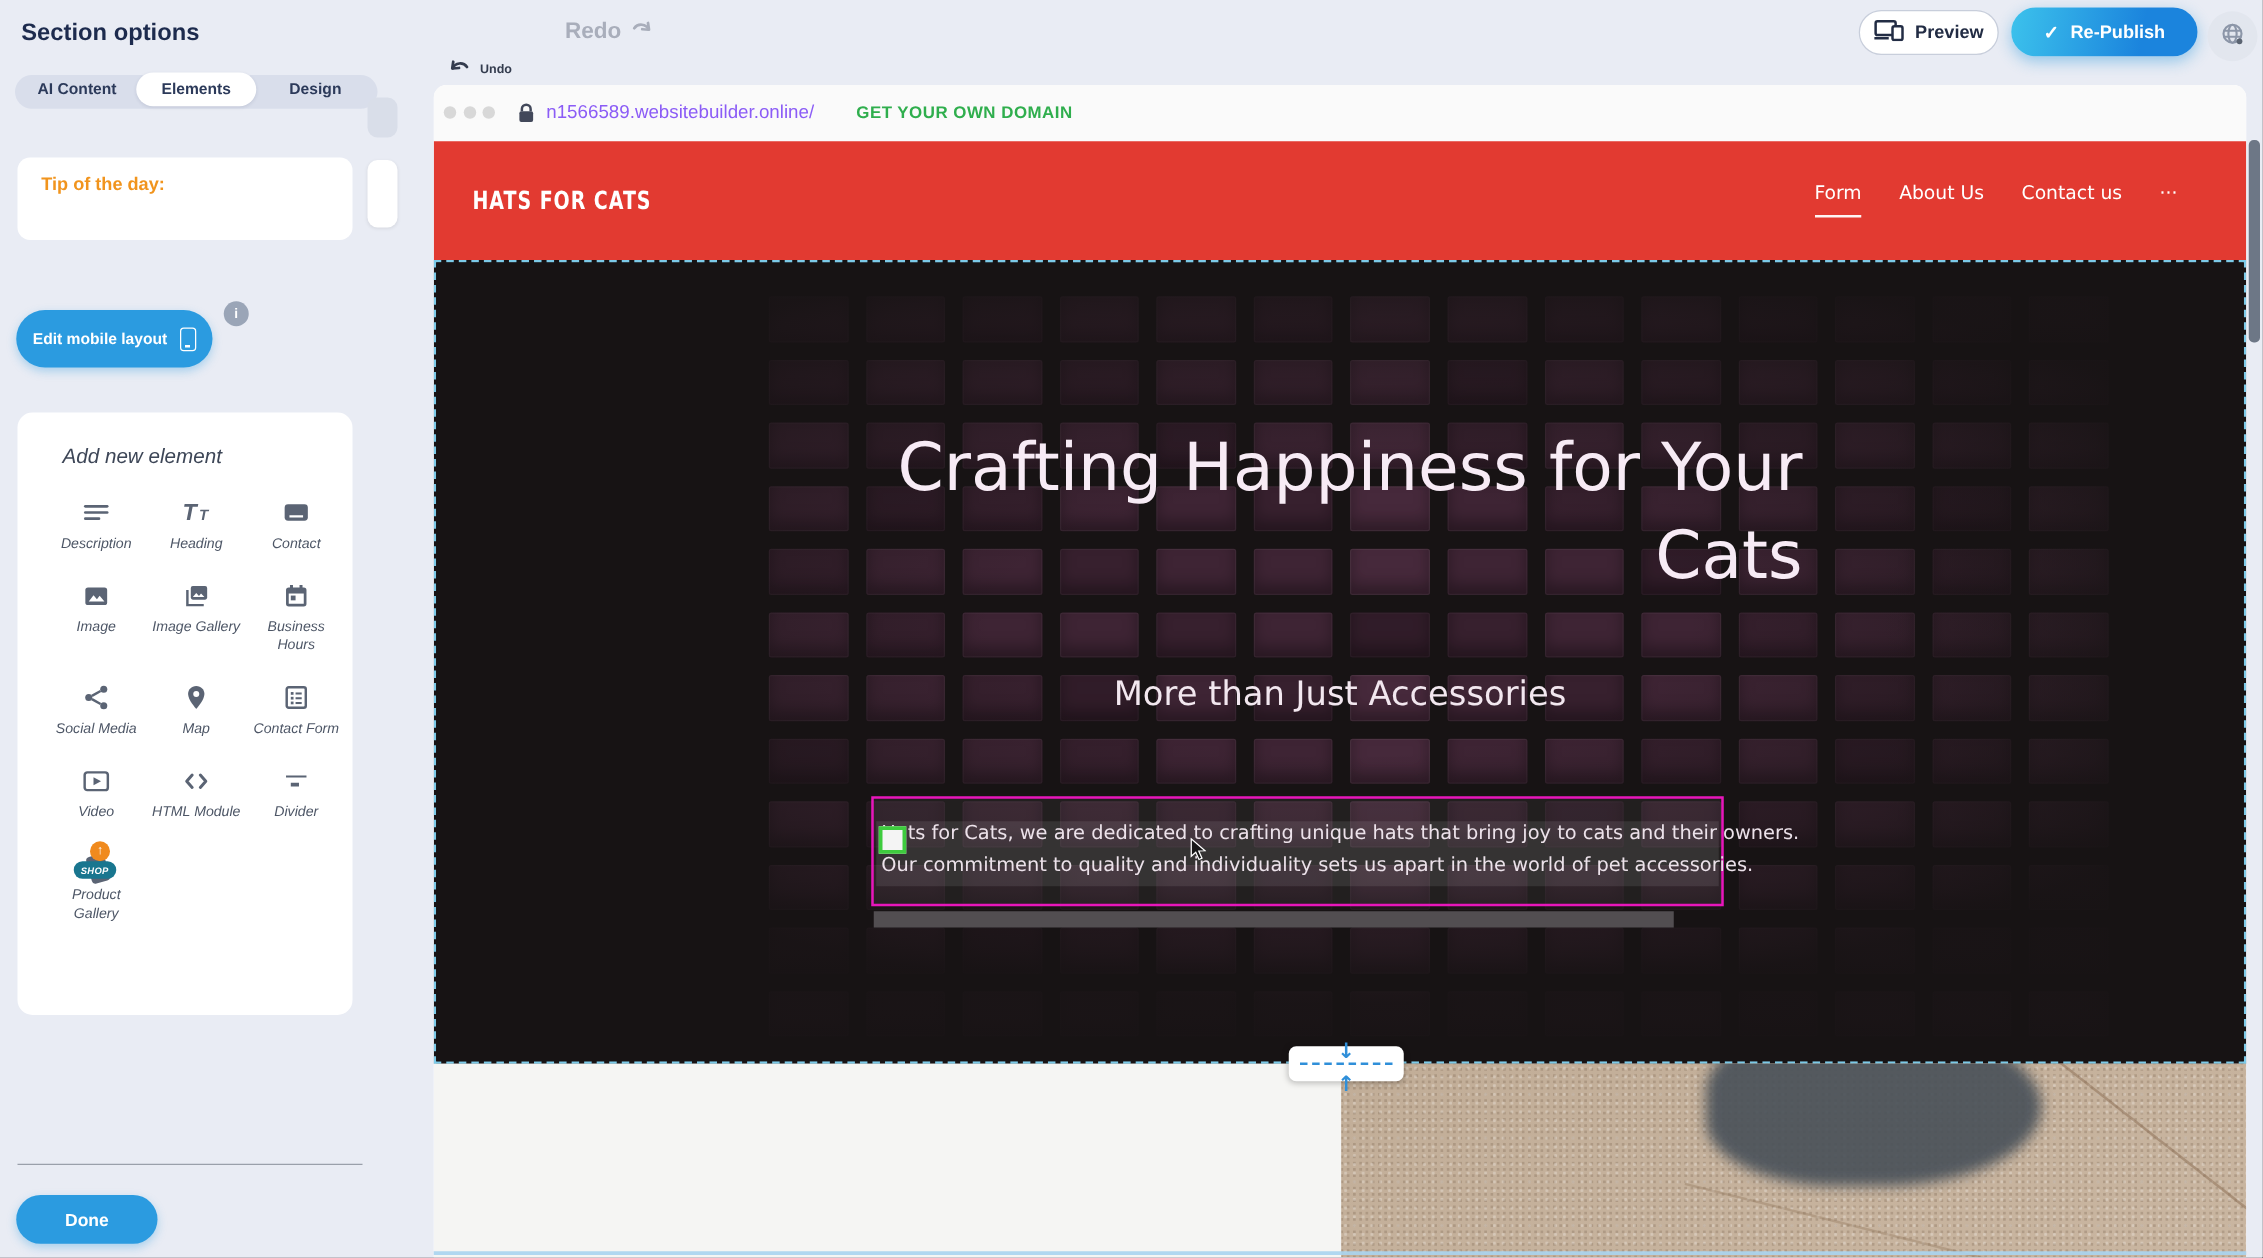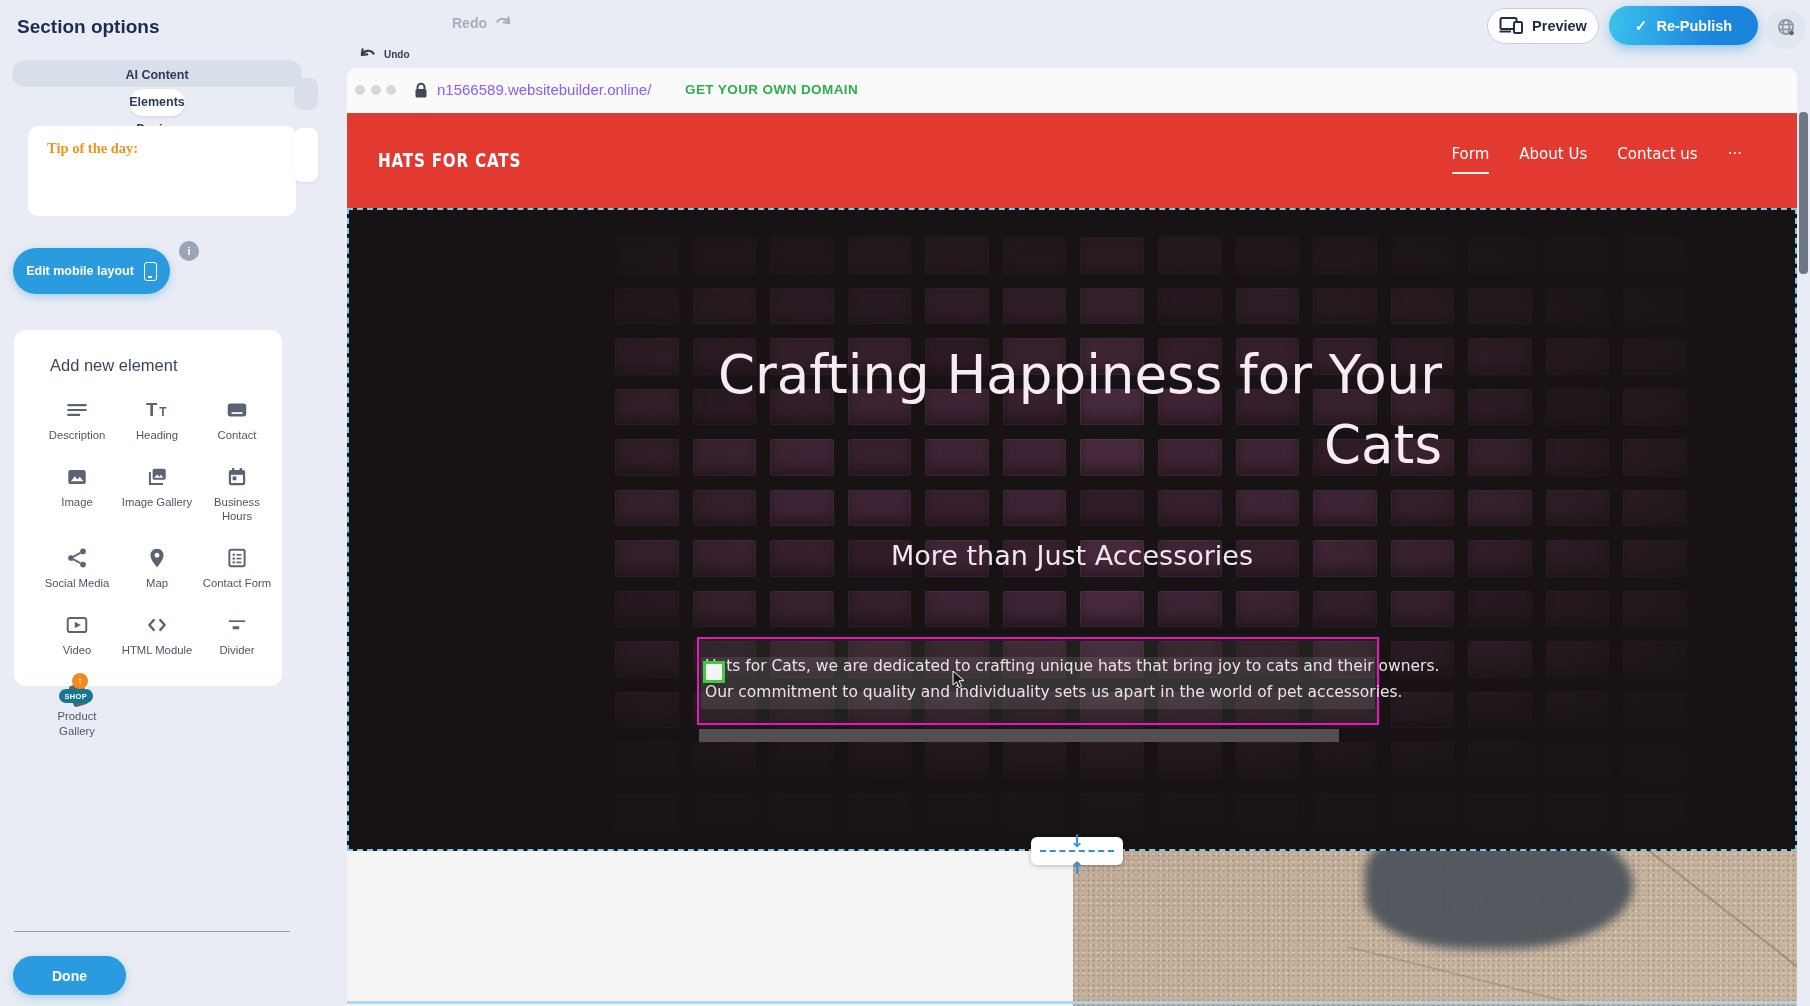--- a/index.html
+++ b/index.html
@@ -4,50 +4,50 @@
 <style>
   html,body{margin:0;padding:0;background:#e9ecf4;}
   *{box-sizing:border-box;}
   .screen{position:relative;width:1810px;height:1006px;overflow:hidden;
     background:#e9ecf4;font-family:"Liberation Sans",sans-serif;color:#2b3550;}
 
   
   .panel-title{position:absolute;left:17px;top:16px;font-size:19px;font-weight:bold;color:#1d2b4e;}
   .undo-btn{position:absolute;left:359px;top:14px;display:flex;align-items:center;gap:7px;
     font-size:10px;font-weight:bold;color:#343c4e;cursor:pointer;margin-top:32px;}
-  .redo-btn{position:absolute;left:452px;top:14px;display:flex;align-items:center;gap:7px;
-    font-size:14px;font-weight:bold;color:#a9aebb;cursor:pointer;}
+  .redo-btn{position:absolute;left:452px;top:14px;display:flex;align-items:flex-start;gap:7px;
+    font-size:18px;font-weight:bold;color:#a9aebb;cursor:pointer;}
   .preview-btn{position:absolute;left:1487px;top:8px;width:112px;height:36px;border-radius:18px;
     background:#fff;border:1px solid #c8cedb;display:flex;align-items:center;justify-content:center;
     gap:8px;font-size:14.5px;font-weight:bold;color:#222c44;cursor:pointer;}
   .republish-btn{position:absolute;left:1609px;top:6px;width:149px;height:39px;border-radius:20px;
     background:linear-gradient(100deg,#3cc2ec 0%,#1b84dd 70%);display:flex;align-items:center;
     justify-content:center;gap:9px;color:#fff;font-size:14.5px;font-weight:bold;
     box-shadow:0 4px 12px rgba(40,150,220,.45);cursor:pointer;}
   .check-glyph{font-size:15px;font-weight:bold;}
   .globe-btn{position:absolute;left:1766px;top:9px;width:40px;height:40px;border-radius:50%;
     background:#e2e6ee;display:flex;align-items:center;justify-content:center;cursor:pointer;}
 
   
   .tabs{position:absolute;left:12px;top:60px;width:290px;height:27px;background:#d9deeb;
-    border-radius:16px;display:flex;align-items:center;padding:2px;flex-direction:column;}
+    border-radius:16px;display:flex;align-items:flex-end;padding:2px;}
   .tab{flex:1;text-align:center;font-size:12.5px;font-weight:bold;color:#2c3a5a;height:27px;
     line-height:27px;border-radius:14px;cursor:pointer;}
   .tab.active{background:#fff;box-shadow:0 1px 3px rgba(30,40,80,.12);}
-  .tip-card{position:absolute;left:28px;top:126px;width:268px;height:90px;background:#fff;border-radius:10px;font-family:Liberation Serif, serif;}
+  .tip-card{position:absolute;left:14px;top:126px;width:268px;height:66px;background:#fff;border-radius:10px;}
   .tip-title{margin:14px 0 6px 19px;font-size:14.5px;font-weight:bold;color:#f1941d;}
   .tip-body{margin:0 16px 0 19px;font-size:12.3px;line-height:1.38;color:#5d8fd2;}
   .edit-mobile-btn{position:absolute;left:13px;top:228px;width:157px;height:46px;border-radius:23px;
     background:#2b9be0;color:#fff;font-size:12.5px;font-weight:bold;display:flex;align-items:center;
     justify-content:center;gap:10px;cursor:pointer;box-shadow:0 3px 8px rgba(43,155,224,.35);margin-top:20px;}
   .phone-glyph{width:13px;height:19px;border:1.8px solid #fff;border-radius:3px;position:relative;}
   .phone-glyph:after{content:"";position:absolute;left:3px;bottom:1.5px;width:4px;height:1.8px;background:#fff;}
   .info-btn{position:absolute;left:179px;top:241px;width:20px;height:20px;border-radius:50%;
     background:#9aa5b7;color:#fff;font-size:11px;font-weight:bold;text-align:center;line-height:20px;cursor:pointer;}
-  .add-card{position:absolute;left:14px;top:330px;width:268px;height:356px;background:#fff;border-radius:12px;}
+  .add-card{position:absolute;left:14px;top:330px;width:268px;height:482px;background:#fff;border-radius:12px;font-style:italic;}
   .add-title{margin:26px 0 0 36px;font-size:16.5px;color:#3d4657;}
   .el-grid{margin:23px 0 0 23px;width:240px;display:grid;grid-template-columns:repeat(3,80px);row-gap:22px;}
   .el-item{display:flex;flex-direction:column;align-items:center;cursor:pointer;}
   .el-item .icon{width:24px;height:24px;display:block;}
   .el-item .icon svg{width:24px;height:24px;display:block;}
   .el-label{margin-top:6px;font-size:11.3px;color:#4d5666;text-align:center;line-height:1.3;max-width:76px;}
   .pg-icon{position:relative;width:34px;height:30px;}
   .pg-phone{position:absolute;left:6px;top:5px;width:15px;height:22px;background:#5b6474;border-radius:3px;
     transform:rotate(-16deg);}
   .pg-up{position:absolute;right:1px;top:-6px;width:16px;height:16px;border-radius:50%;background:#f08a1d;

